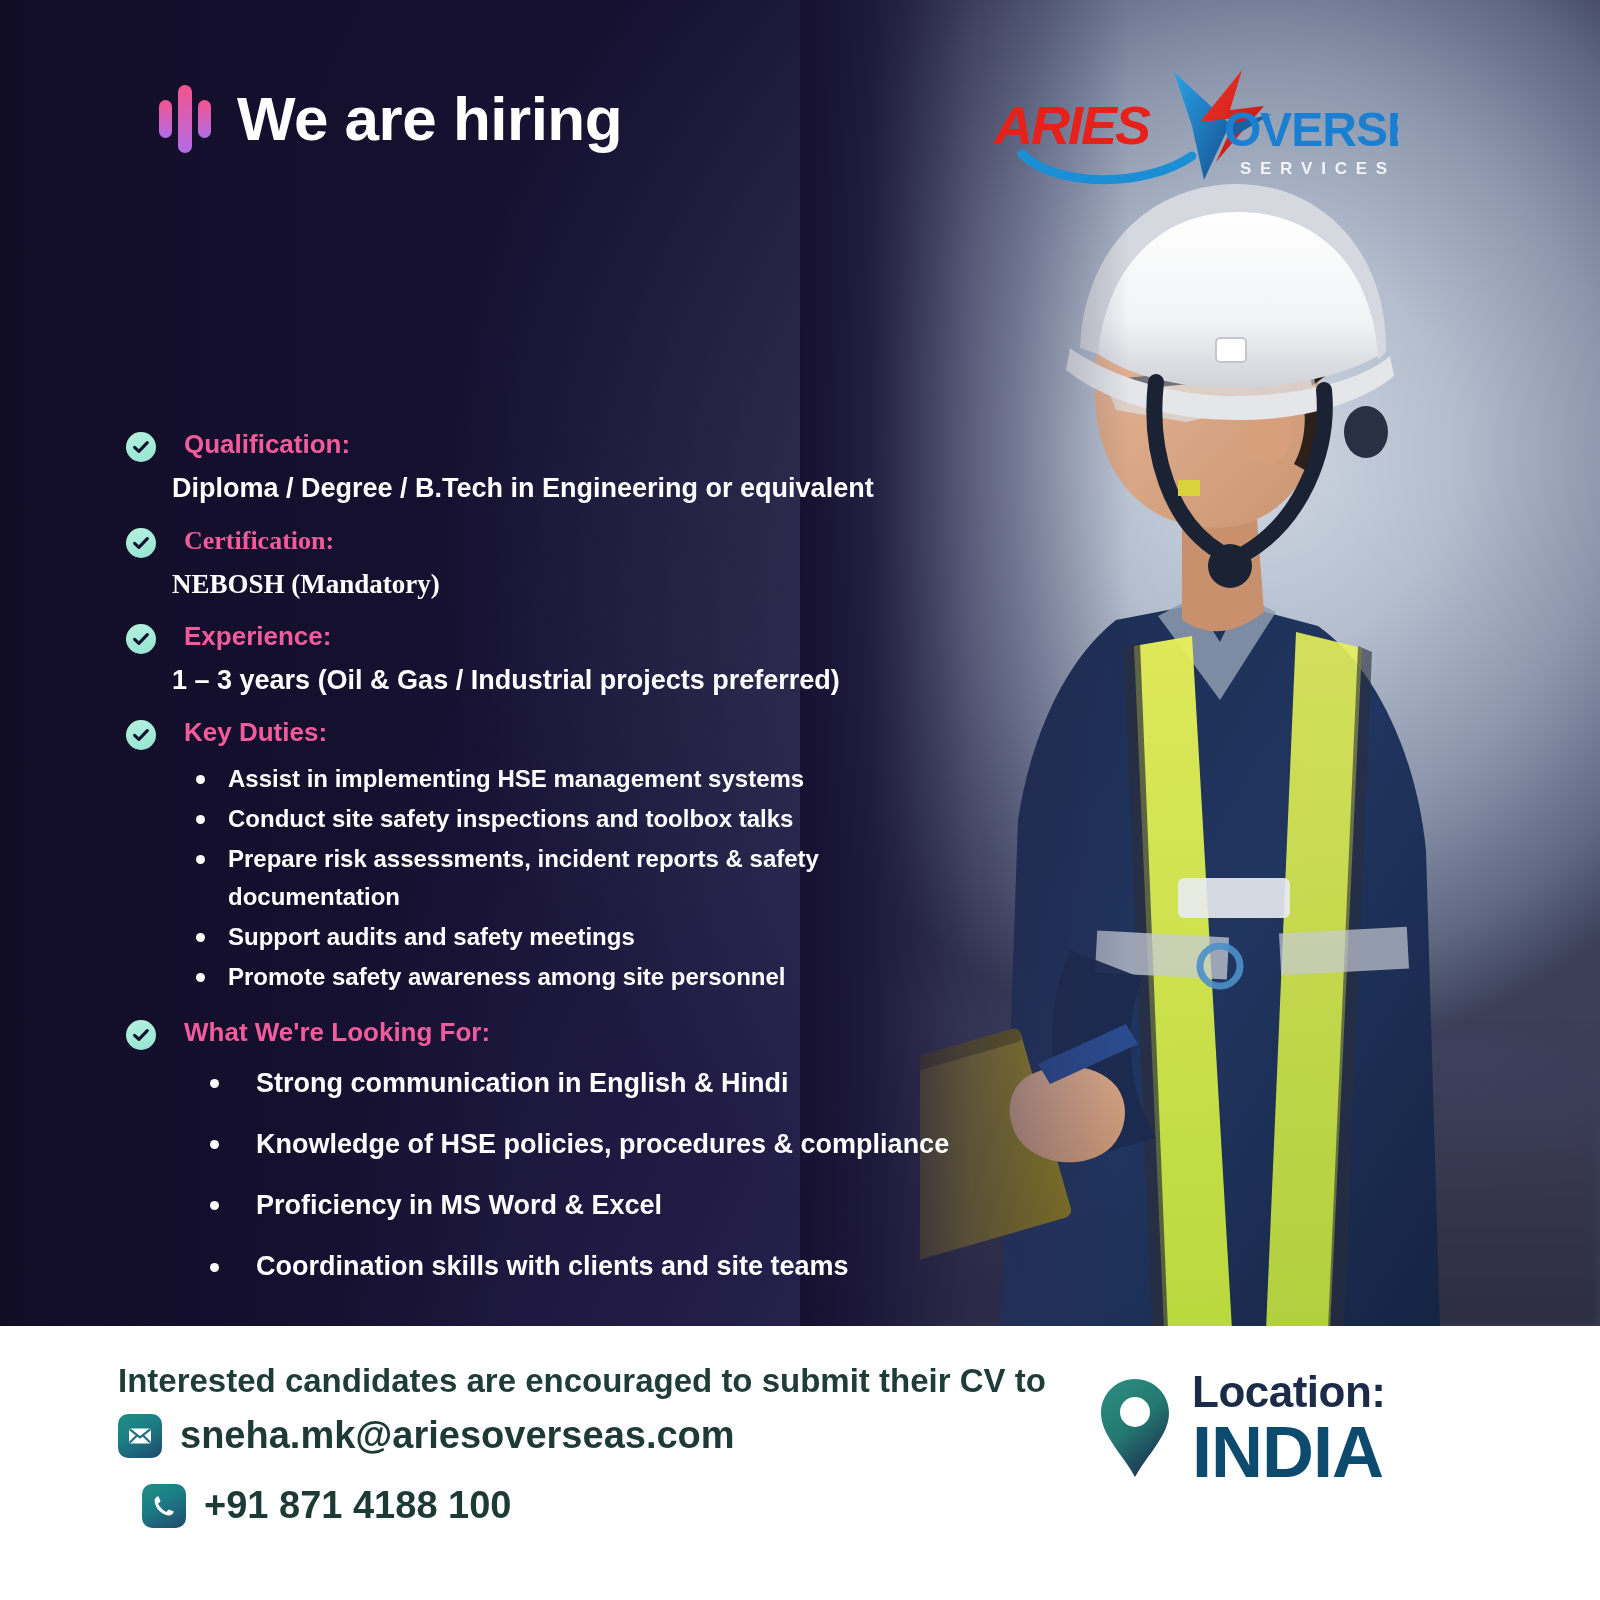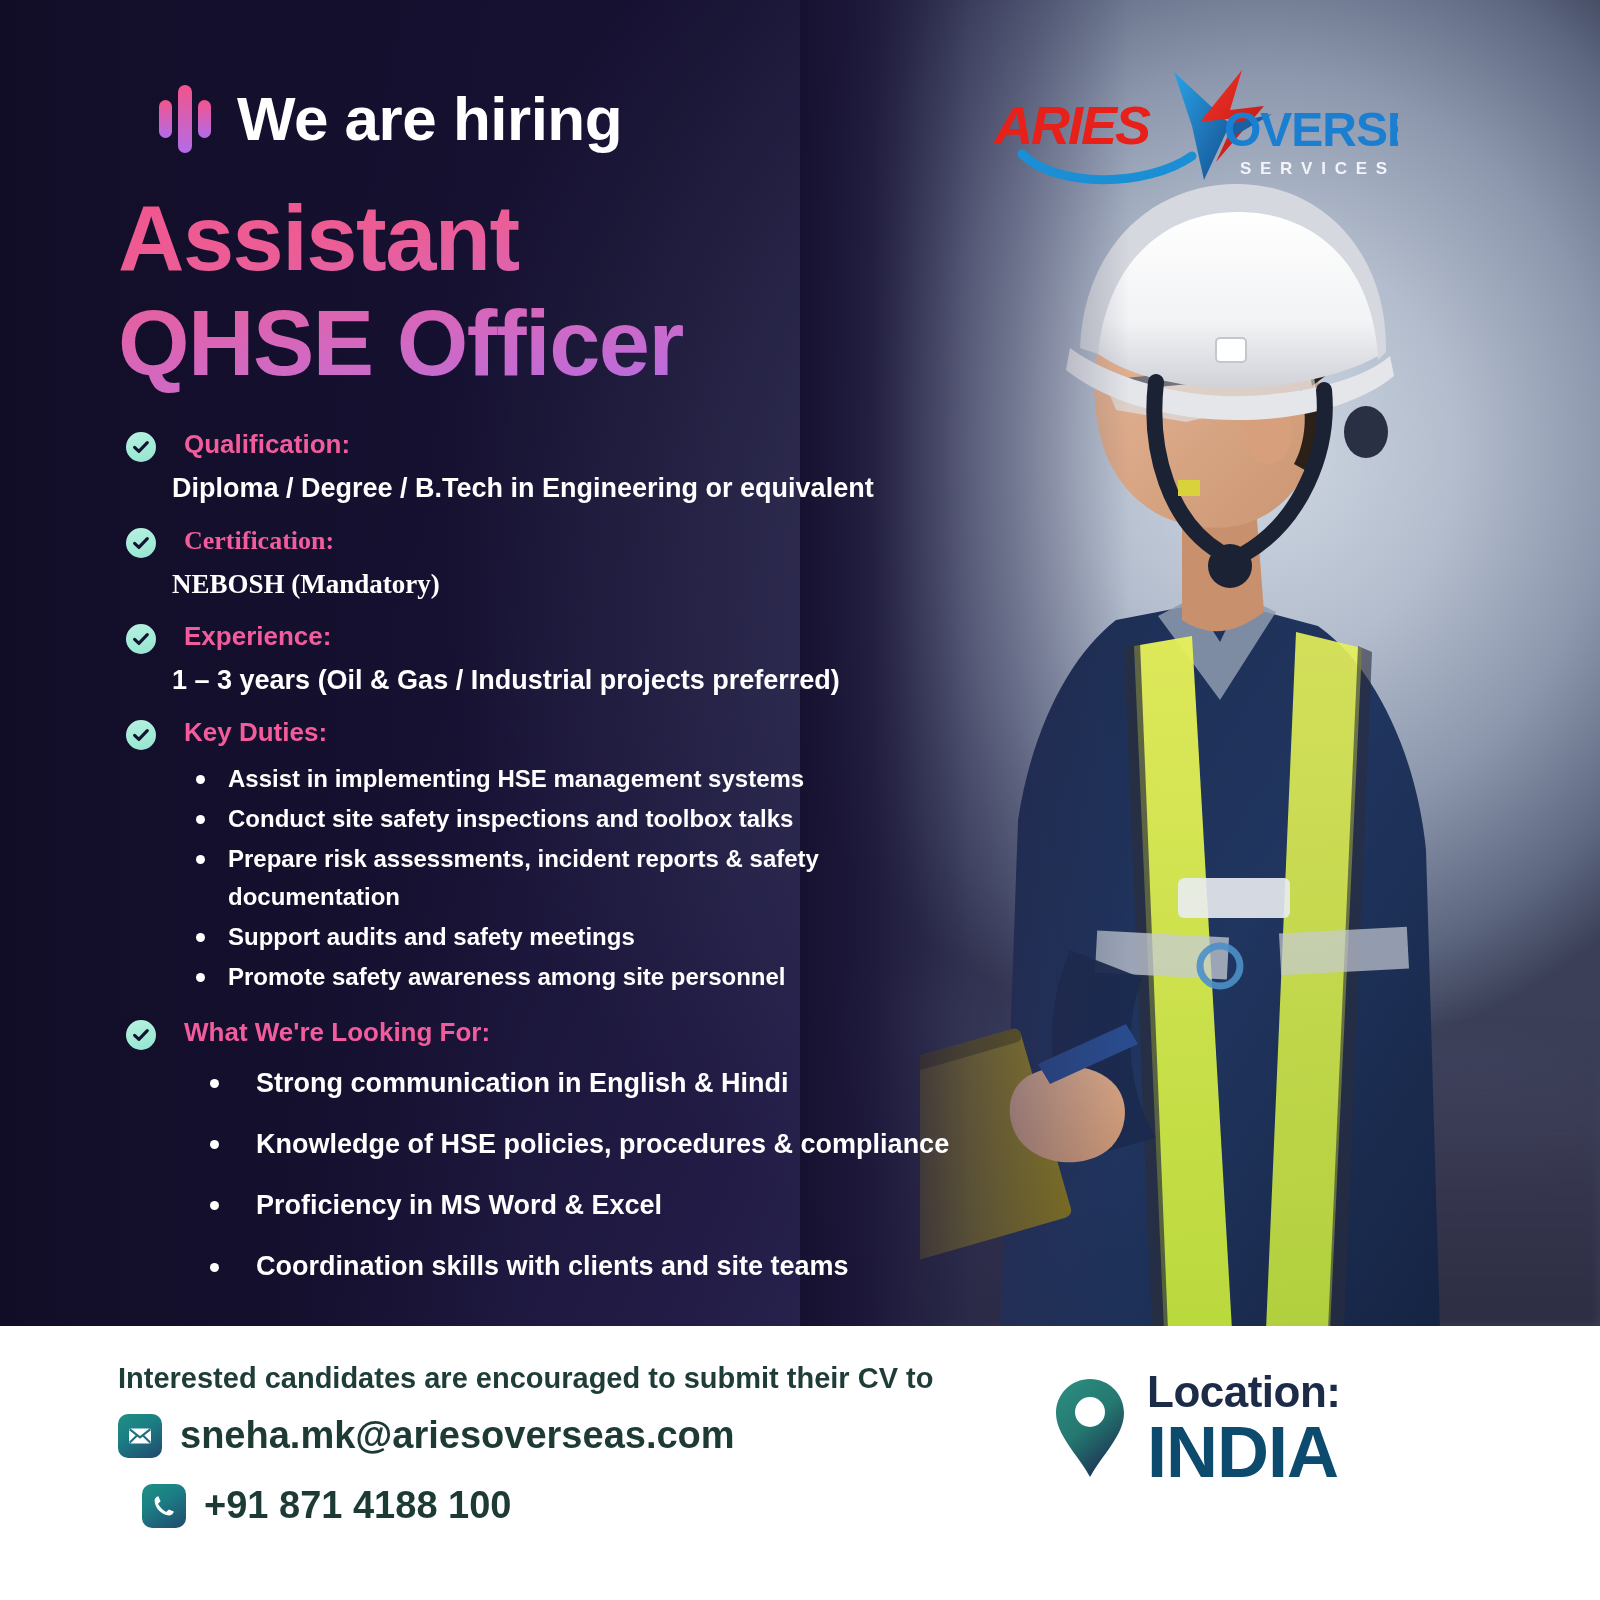--- a/index.html
+++ b/index.html
@@ -115,37 +115,37 @@
 
   
   .logo{position:absolute;left:978px;top:62px;width:420px;height:130px;}
 
   
   .footer{
     position:absolute;left:0;top:1326px;width:1600px;height:274px;background:#ffffff;
   }
   .foot-lead{
     position:absolute;left:118px;top:36px;
-    font-size:29px;font-weight:bold;color:#1f3d38;white-space:nowrap;
+    font-size:33px;font-weight:bold;color:#1f3d38;white-space:nowrap;
   }
   .contact{
     position:absolute;left:118px;display:flex;align-items:flex-start;gap:18px;
   }
   .contact.email{top:88px;}
   .contact.phone{top:158px;padding-left:24px;}
   .cbox{
     flex:0 0 auto;width:44px;height:44px;border-radius:10px;
     background:linear-gradient(150deg,#1f8f84 0%,#1b7f85 40%,#21496e 100%);
     display:flex;align-items:center;justify-content:center;
   }
   .cbox svg{width:26px;height:26px;display:block;}
   .ctext{font-size:38px;font-weight:bold;color:#1d3a35;white-space:nowrap;}
 
   .location{
-    position:absolute;left:1053px;top:44px;display:flex;align-items:center;gap:20px;
+    position:absolute;left:1098px;top:44px;display:flex;align-items:center;gap:20px;
   }
   .pin{width:74px;height:104px;display:block;flex:0 0 auto;}
   .loc-lines{line-height:1;}
   .loc-top{font-size:44px;font-weight:bold;color:#1c2b47;letter-spacing:-.5px;}
   .loc-bot{font-size:72px;font-weight:bold;color:#0c4a6e;letter-spacing:-1px;margin-top:2px;}
 </style>
 </head>
 <body>
 
 <div class="poster">
@@ -279,24 +279,20 @@
               <stop offset="1" stop-color="#b36ce8"></stop>
           </linearGradient>
         </defs>
         <rect x="0" y="16" width="13" height="38" rx="6.5" fill="url(#eqG)"></rect>
         <rect x="19" y="1" width="14" height="68" rx="7" fill="url(#eqG)"></rect>
         <rect x="39" y="16" width="13" height="38" rx="6.5" fill="url(#eqG)"></rect>
       </svg>
       <div class="hiring-text">We are hiring</div>
     </div>
 
-    <div class="job-title">
-      <div>Assistant</div>
-      <div>QHSE Officer</div>
-    </div>
 
     <div class="content">
 
       <div class="sec">
         <div class="sec-head">
           <span class="check">
             <svg viewBox="0 0 18 18">
                 <path d="M2.6 9.3 L6.9 13.4 L15.3 4.6" stroke="#15122e" stroke-width="3.1" fill="none" stroke-linecap="round" stroke-linejoin="round"></path>
               </svg>
           </span>

